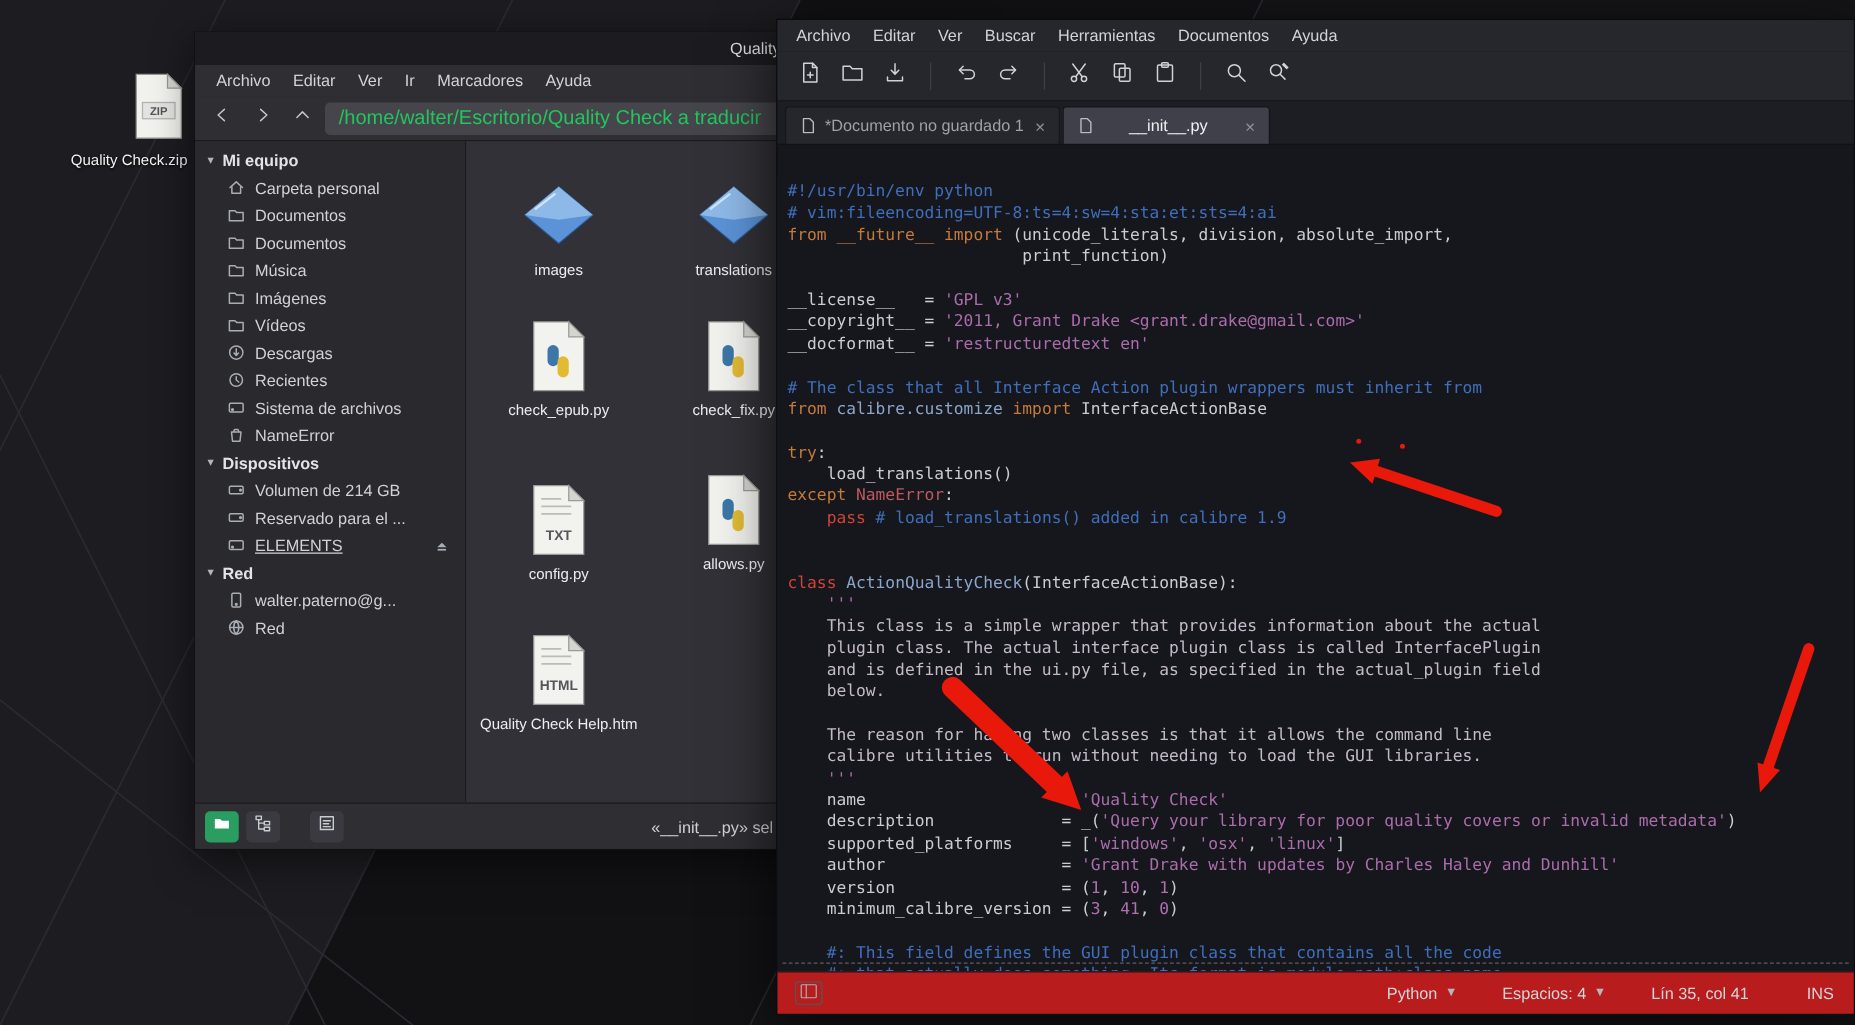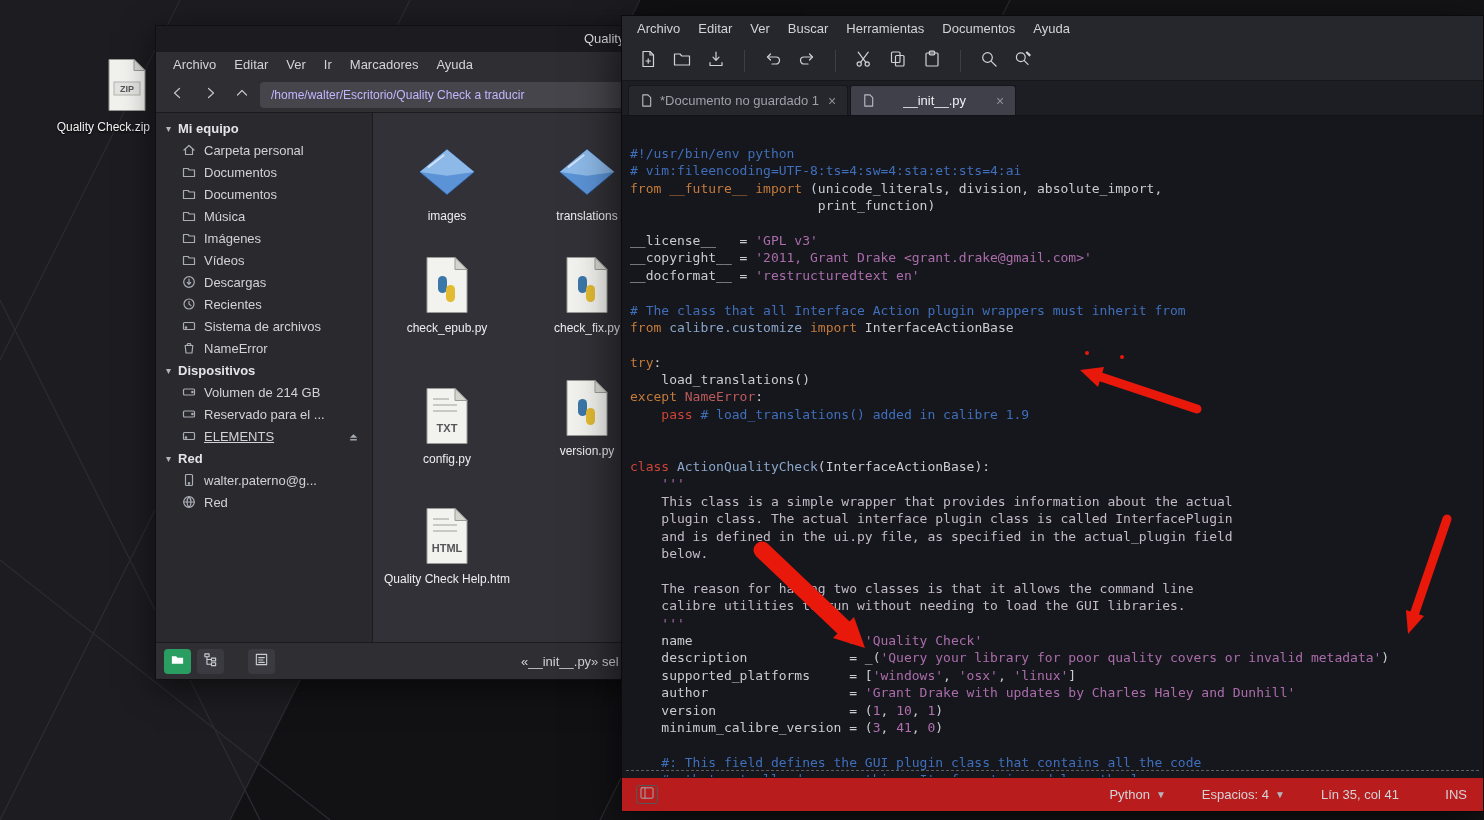--- a/index.html
+++ b/index.html
@@ -14,21 +14,21 @@
 
   
   .fm { position:absolute; left:155px; top:25px; width:620px; height:655px; z-index:2;
         background:#2b2b30; border:1px solid #101013; box-shadow:0 8px 30px rgba(0,0,0,.55); }
   .fm-titlebar { height:26px; background:#1c1c20; position:relative; }
   .fm-title { position:absolute; left:428px; top:5px; font-size:13px; color:#dadadd; white-space:nowrap; }
   .fm-menubar { height:25px; background:#2e2e33; display:flex; align-items:center; padding-left:8px; }
   .menu-item { padding:0 9px; font-size:13px; color:#d3d3d7; line-height:25px; }
   .fm-toolbar { height:36px; background:#2e2e33; border-bottom:1px solid #1b1b1f; display:flex; align-items:center; padding:0 8px; gap:5px; }
   .nav-btn { width:27px; height:26px; display:flex; align-items:center; justify-content:center; color:#c3c3c8; border-radius:3px; }
-  .fm-path { flex:1; height:26px; background:#45454b; border-radius:4px; color:#c4b5fd; font-size:12px; line-height:26px; padding:0 11px; white-space:nowrap; overflow:hidden; }
+  .fm-path { flex:1; height:26px; background:#45454b; border-radius:4px; color:#22c55e; font-size:16px; line-height:26px; padding:0 11px; white-space:nowrap; overflow:hidden; }
   .fm-body { position:absolute; top:87px; bottom:37px; left:0; right:0; display:flex; }
   .fm-sidebar { width:217px; background:#29292e; border-right:1px solid #1b1b1f; padding-top:4px; overflow:hidden; }
   .sb-section { display:flex; align-items:center; gap:7px; height:22px; padding:0 10px; color:#e4e4e8; font-size:13px; font-weight:bold; }
   .sb-tri { font-size:10px; color:#b4b4ba; }
   .sb-item { display:flex; align-items:center; gap:8px; height:22px; padding:0 12px 0 26px; color:#d2d2d6; font-size:13px; white-space:nowrap; }
   .sb-item .ic { color:#a9adb5; display:flex; }
   .sb-item.ul .lbl { text-decoration:underline; }
   .sb-eject { margin-left:auto; color:#cfd2d8; display:flex; }
   .fm-files { flex:1; background:#313137; position:relative; }
   .file { position:absolute; width:132px; text-align:center; color:#ededf1; font-size:12px; line-height:14px; }
@@ -350,21 +350,21 @@
           </div>
           <div class="file">
             <div class="file-icon">
               <svg width="46" height="58" viewBox="0 0 46 58">
                 <path d="M3 1.5 H31 L43 13.5 V56.5 H3 Z" fill="#f2f2ef" stroke="#9a9a96"></path>
                 <path d="M31 1.5 L43 13.5 H31 Z" fill="#d5d5d0" stroke="#9a9a96"></path>
                 <rect x="14" y="20" width="9" height="17" rx="4.5" fill="#3b77a8"></rect>
                 <rect x="22" y="29" width="9" height="17" rx="4.5" fill="#e3bb33"></rect>
               </svg>
             </div>
-            <div>version.py</div>
+            <div>allows.py</div>
           </div>
           <div class="file">
             <div class="file-icon">
               <svg width="46" height="58" viewBox="0 0 46 58">
                 <path d="M3 1.5 H31 L43 13.5 V56.5 H3 Z" fill="#f2f2ef" stroke="#9a9a96"></path>
                 <path d="M31 1.5 L43 13.5 H31 Z" fill="#d5d5d0" stroke="#9a9a96"></path>
                 <path d="M9 12 H25 M9 18 H33 M9 24 H33" stroke="#bcbcb6" stroke-width="1.4"></path>
                 <text x="23" y="45" font-size="11" font-weight="bold" fill="#55555a" text-anchor="middle" font-family="Liberation Sans, sans-serif">HTML</text>
               </svg>
             </div>

